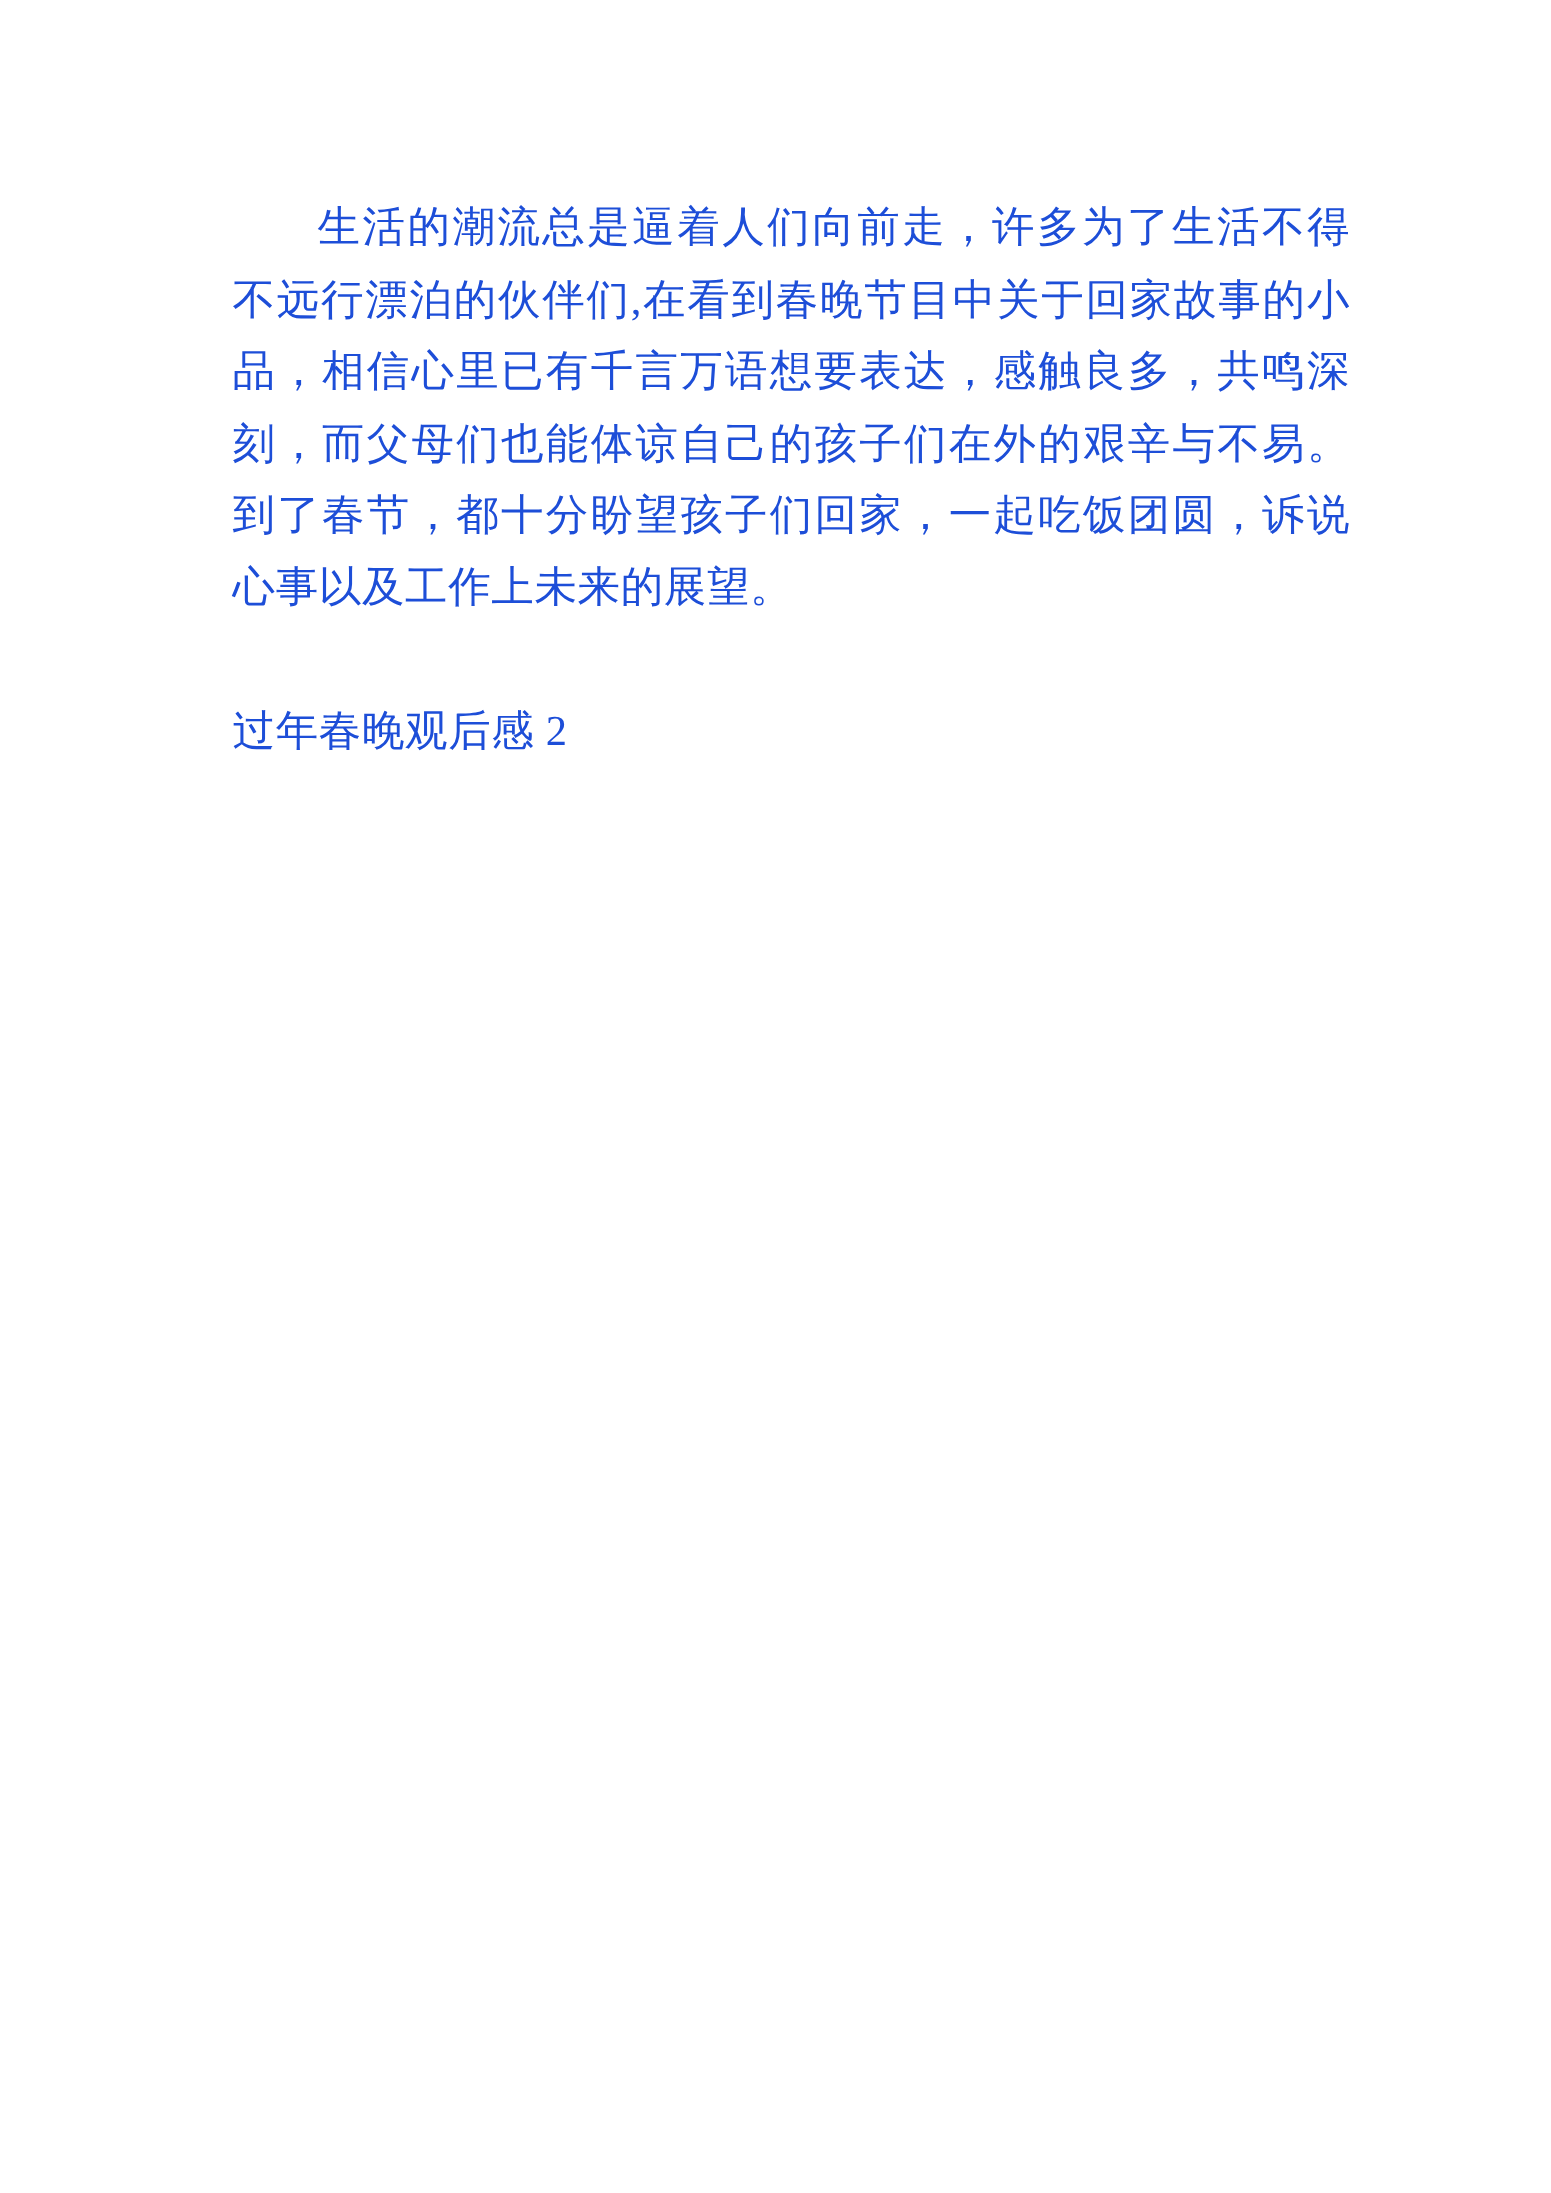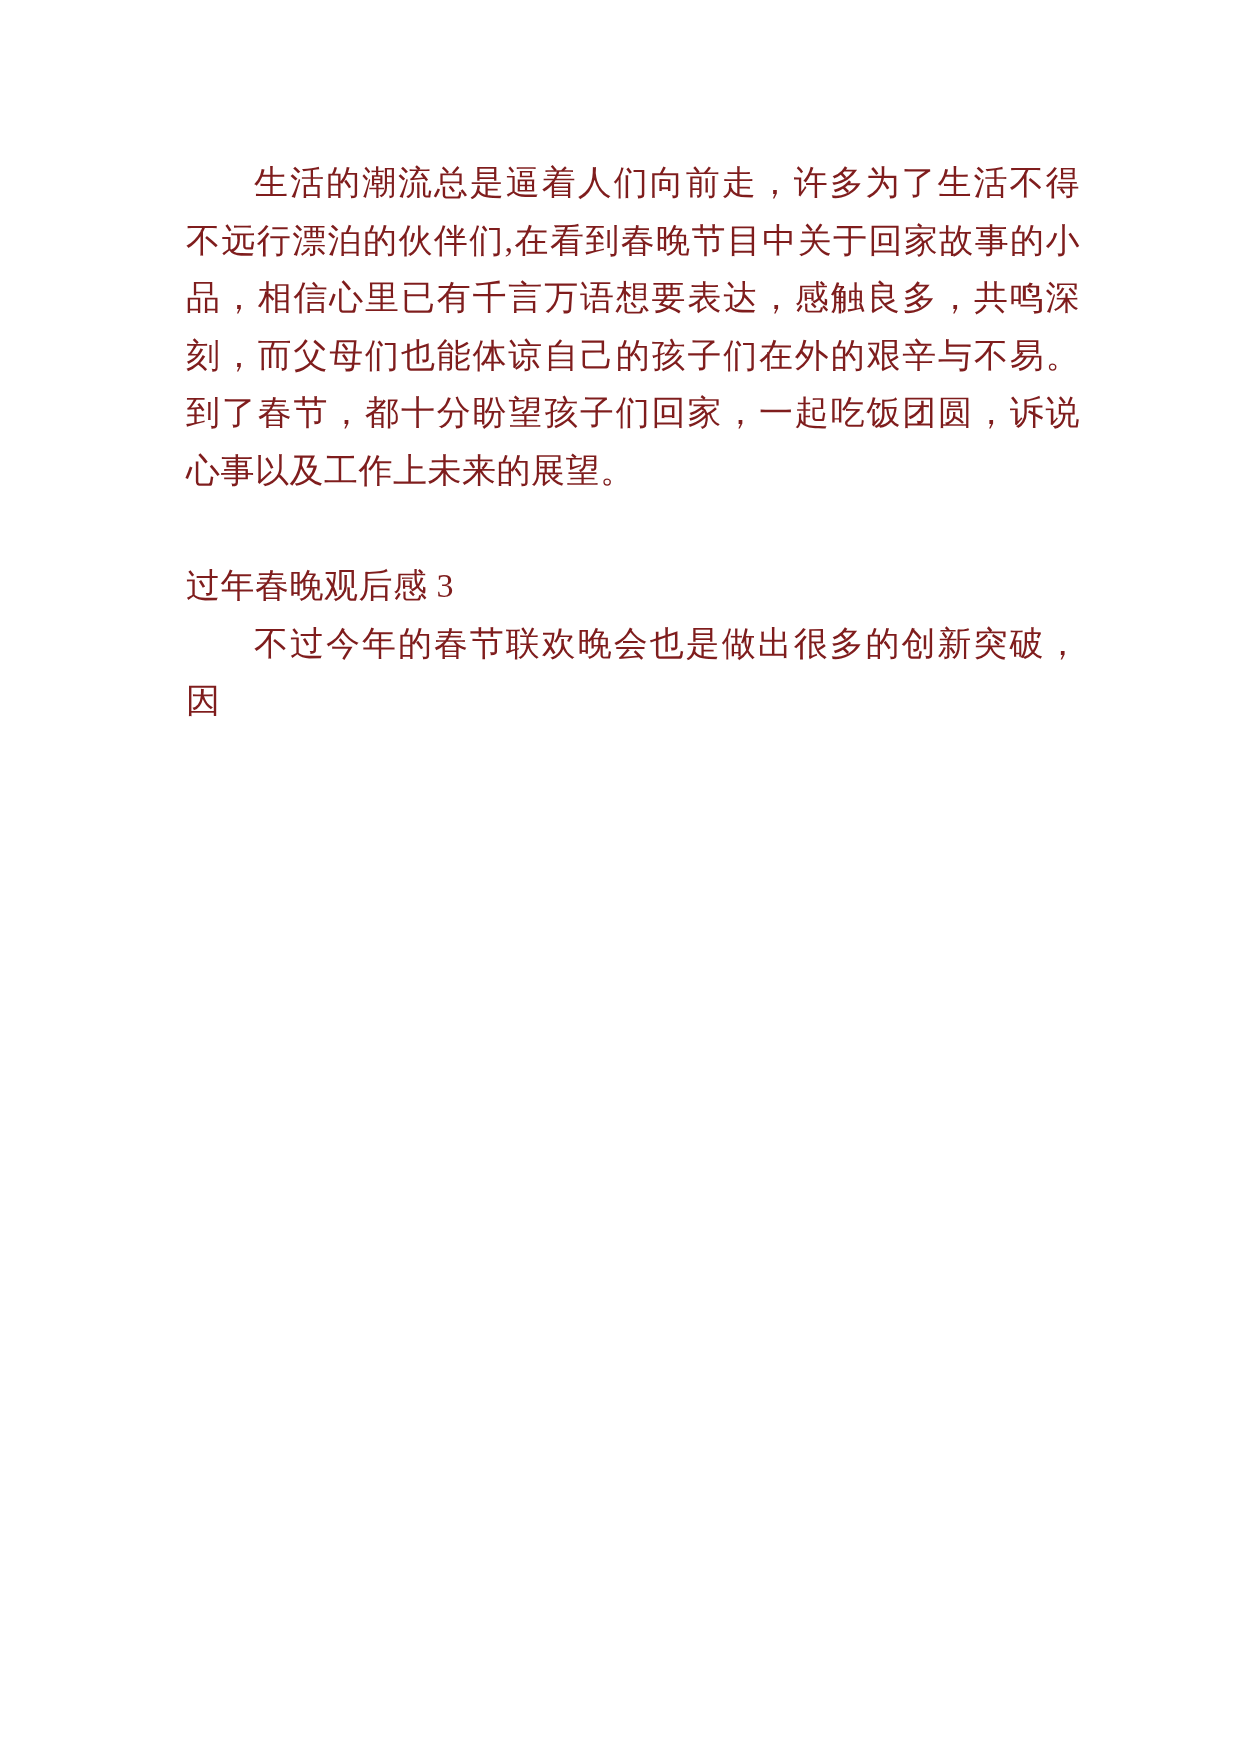--- a/index.html
+++ b/index.html
@@ -15,21 +15,21 @@
     overflow: hidden;
   }
   .content {
     position: absolute;
     left: 186px;
     top: 154px;
     width: 894px;
     font-family: "Liberation Serif", "DejaVu Serif", serif;
     font-size: 34px;
     line-height: 57.6px;
-    color: #7f1d1d;
+    color: #1d4ed8;
     text-align: justify;
     letter-spacing: 0.5px;
   }
   .content p {
     margin: 0;
     padding: 0;
   }
   .para {
     text-indent: 2em;
   }
@@ -37,16 +37,15 @@
     text-indent: 0;
     margin-top: 57.6px !important;
   }
 </style>
 </head>
 <body>
 
 <div class="page">
   <div class="content">
     <p class="para">生活的潮流总是逼着人们向前走，许多为了生活不得不远行漂泊的伙伴们,在看到春晚节目中关于回家故事的小品，相信心里已有千言万语想要表达，感触良多，共鸣深刻，而父母们也能体谅自己的孩子们在外的艰辛与不易。到了春节，都十分盼望孩子们回家，一起吃饭团圆，诉说心事以及工作上未来的展望。</p>
-    <p class="heading">过年春晚观后感 3</p>
-    <p class="para">不过今年的春节联欢晚会也是做出很多的创新突破，因</p>
+    <p class="heading">过年春晚观后感 2</p>
   </div>
 </div>
 
 </body></html>

